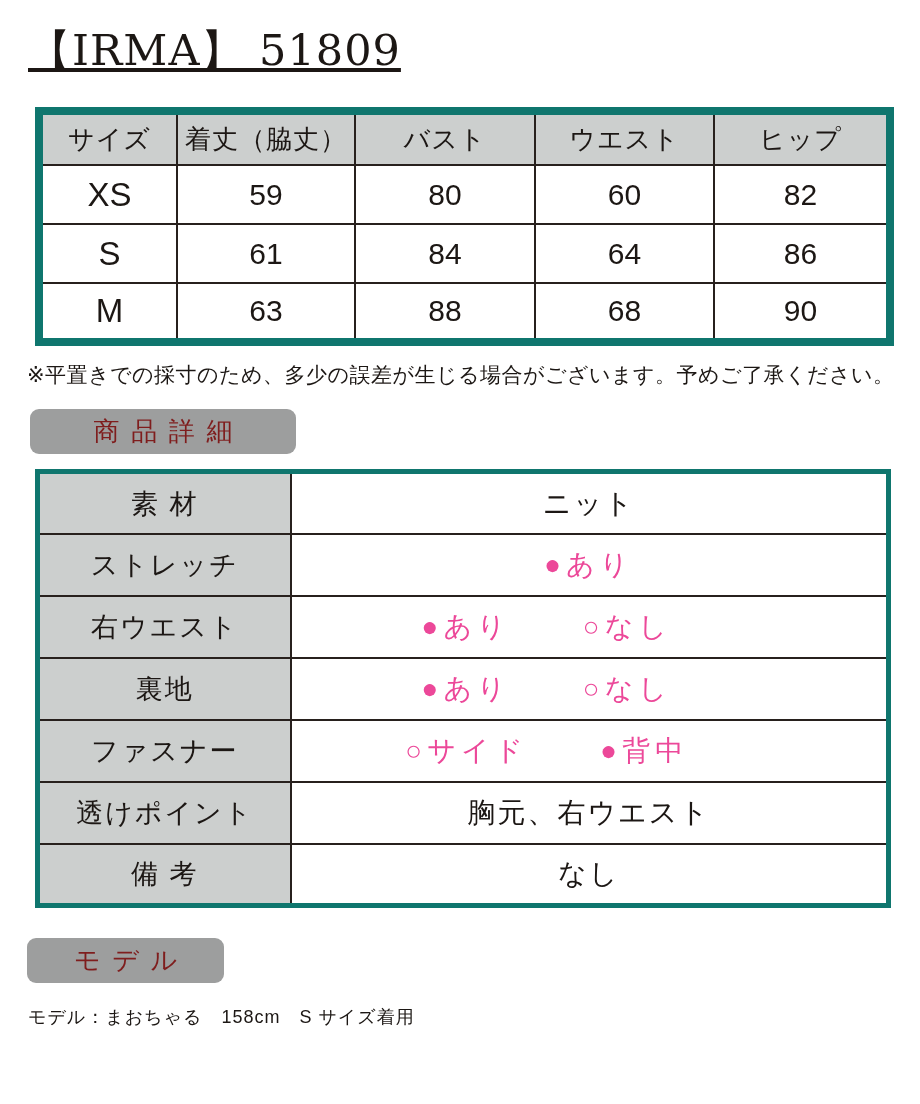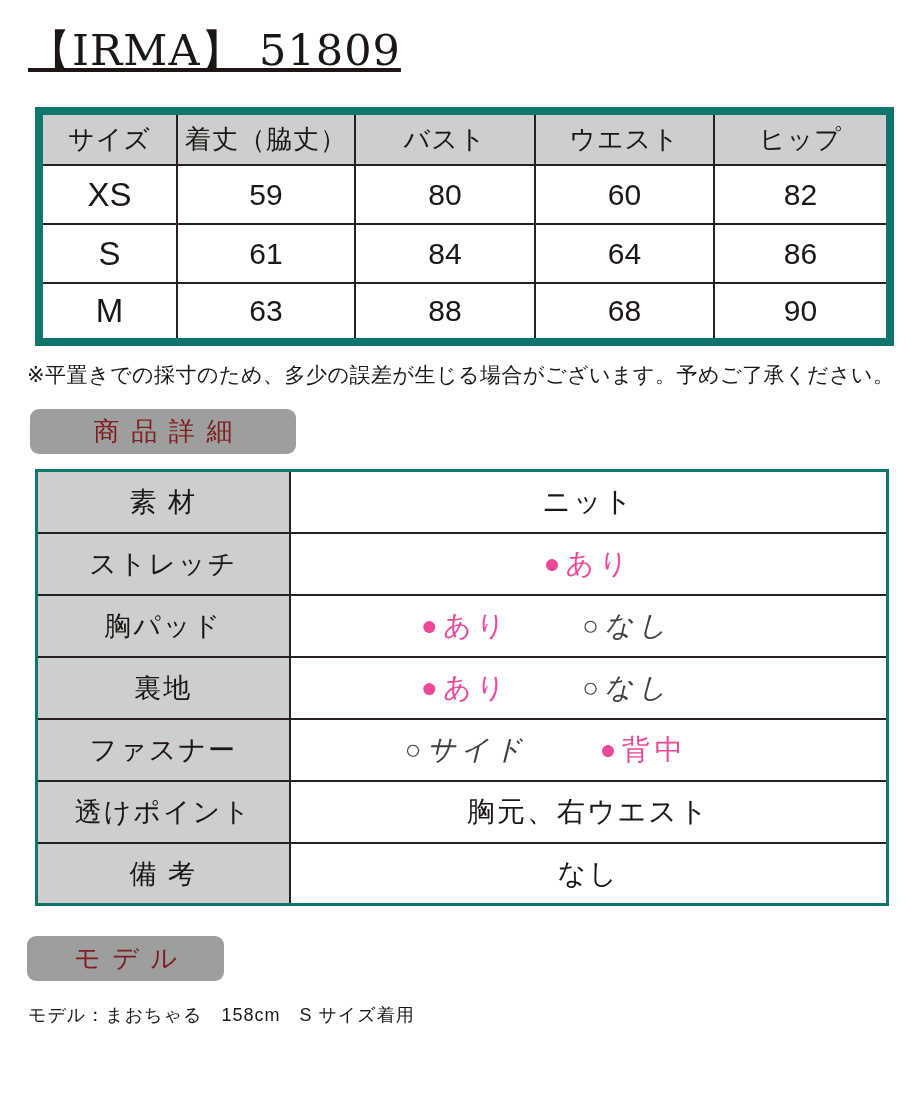--- a/index.html
+++ b/index.html
@@ -58,38 +58,38 @@
     height: 45px; line-height: 45px;
     text-align: center;
     font-size: 26px;
     letter-spacing: 0.45em;
     text-indent: 0.45em;
   }
   .badge.details { width: 266px; }
   .badge.model { width: 197px; }
 
   
-  .details-table { margin: 15px 0 0 35px; width: 851px; border: 3px solid #0f766e; }
+  .details-table { margin: 15px 0 0 35px; width: 851px; border: 5px solid #0f766e; }
   .details-table col.lab { width: 253px; }
   .details-table col.val { width: 598px; }
   .details-table th {
     height: 62px;
     background: #cccfce;
     font-size: 27px;
     font-weight: normal;
     letter-spacing: 2px;
   }
   .details-table td { height: 62px; font-size: 28px; background: #ffffff; letter-spacing: 2px; }
   .choice-inner {
     display: flex; justify-content: center; align-items: center;
     gap: 72px; padding-right: 84px;
   }
   .opt { letter-spacing: 5px; white-space: nowrap; }
   .opt.sel { color: #ec4899; }
-  .opt.unsel { color: #404040; font-style: italic; }
+  .opt.unsel { color: #ec4899; }
 
   
   .model-info { margin: 22px 0 0 28px; font-size: 18px; letter-spacing: 1px; }
 </style>
 </head>
 <body>
 
 <div class="title">【IRMA】 51809</div>
 
 <table class="size-table">
@@ -150,21 +150,21 @@
       <th>素 材</th>
       <td>ニット</td>
     </tr>
     <tr>
       <th>ストレッチ</th>
       <td>
         <span class="opt sel">●あり</span>
       </td>
     </tr>
     <tr>
-      <th>胸パッド</th>
+      <th>右ウエスト</th>
       <td>
         <div class="choice-inner">
           <span class="opt sel">●あり</span>
           <span class="opt unsel">○なし</span>
         </div>
       </td>
     </tr>
     <tr>
       <th>裏地</th>
       <td>

